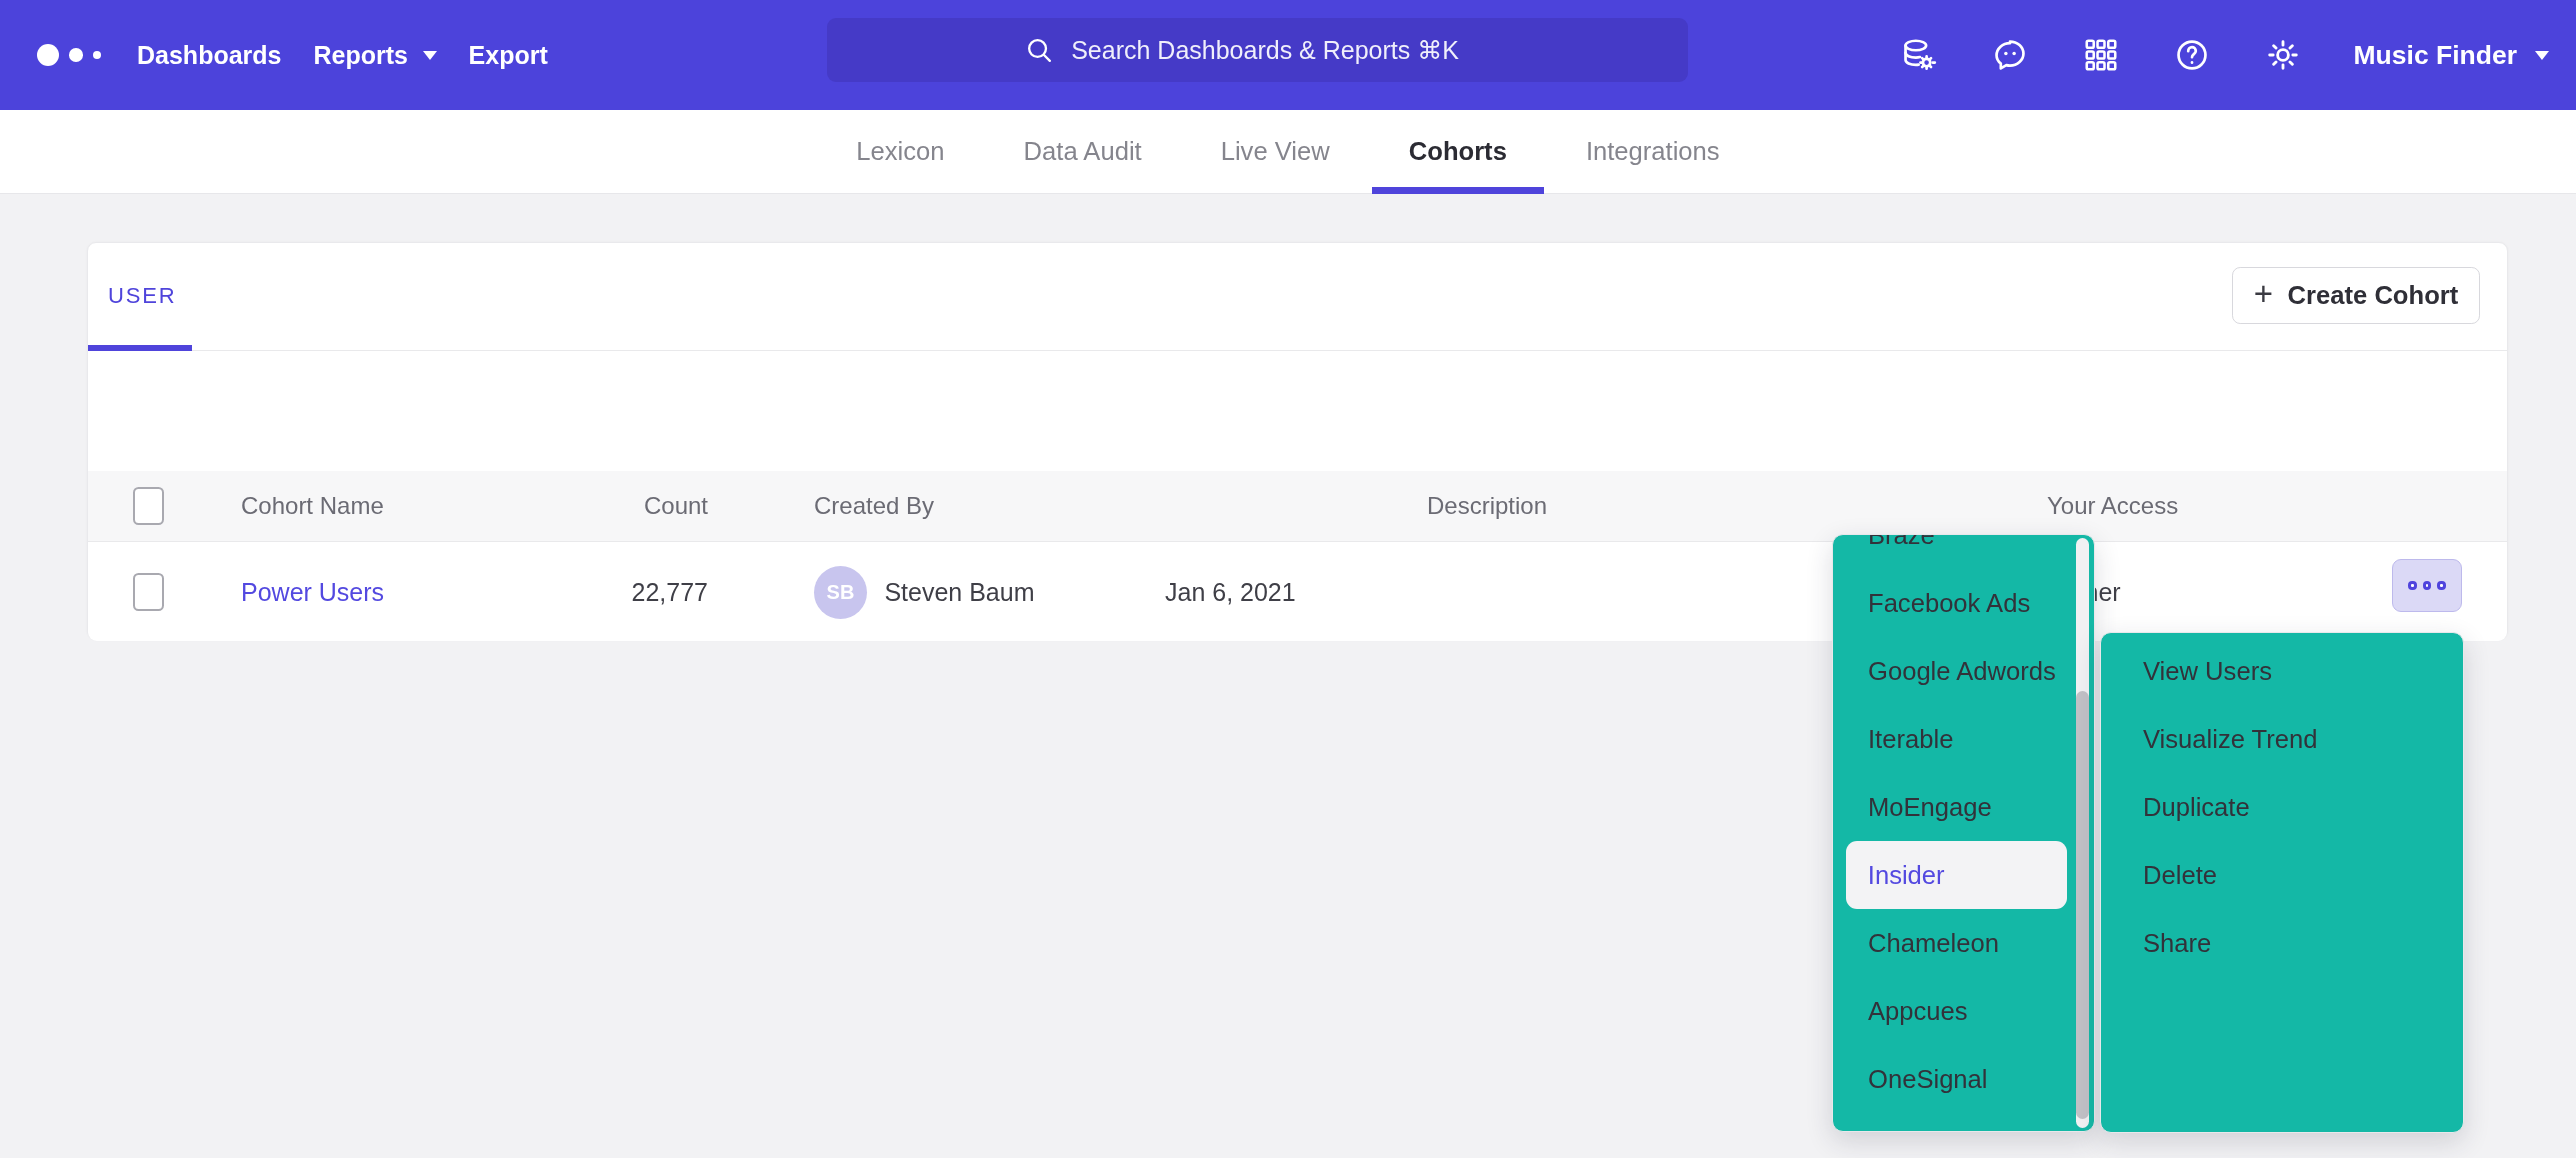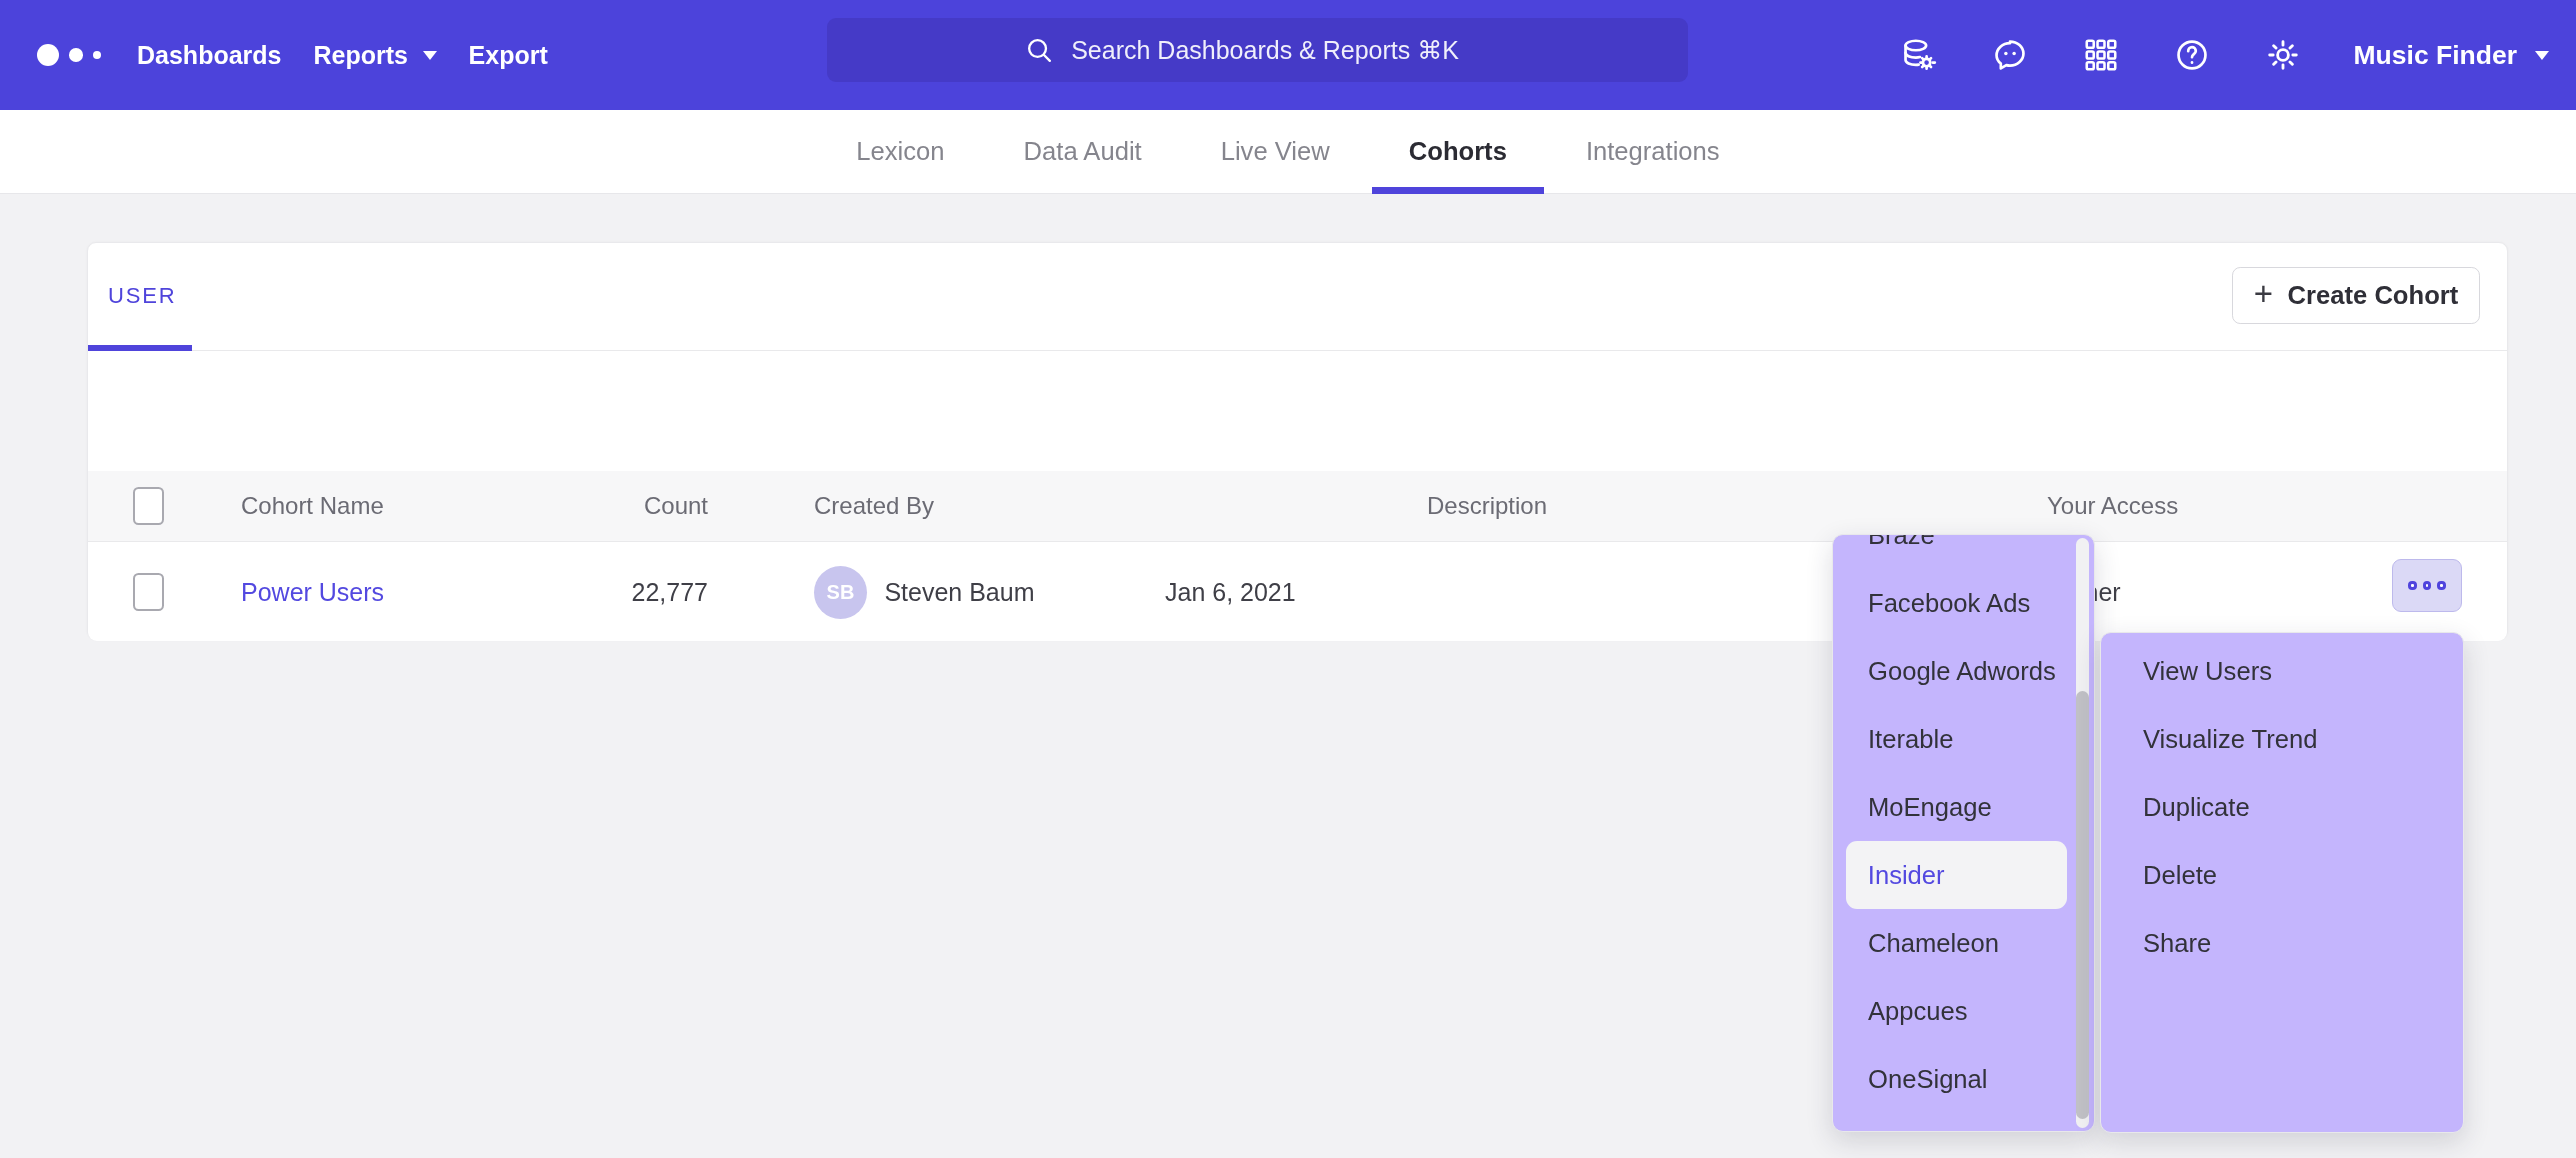--- a/index.html
+++ b/index.html
@@ -57,21 +57,21 @@
   .trow .cell { font-size:25px; color:#3f3f47; font-weight:400; }
   .checkbox { width:31px; height:38px; border:2.7px solid #a9a9b0; border-radius:5.5px; background:#fff; cursor:pointer; }
   .c-check { left:45px; } .c-name { left:153px; } .c-count { left:420px; width:200px; justify-content:flex-end; }
   .c-createdby { left:726px; } .c-modified { left:1077px; gap:11px; } .c-desc { left:1339px; } .c-access { left:1959px; }
   .cohort-link { color:#5349e0; font-weight:500; cursor:pointer; }
   .avatar { width:53px; height:53px; border-radius:50%; background:#c8c5ee; color:#fff; font-size:20px; font-weight:600; display:flex; align-items:center; justify-content:center; margin-right:17.4px; flex:none; }
   .more-btn { position:absolute; left:2304px; top:316px; width:70px; height:53px; background:#dbd9f6; border:1.8px solid #bdb9ec; border-radius:9px; display:flex; align-items:center; justify-content:center; gap:6.4px; cursor:pointer; }
   .more-btn .dot { width:8.2px; height:8.2px; border:3.7px solid #4f44dd; border-radius:50%; background:#fff; }
 
   
-  .panel { position:absolute; background:#c4b5fd; border:0.9px solid #e8e8eb; border-radius:11px; box-shadow:0 9px 27px rgba(40,40,60,.16); overflow:hidden; }
+  .panel { position:absolute; background:#14b8a6; border:0.9px solid #e8e8eb; border-radius:11px; box-shadow:0 9px 27px rgba(40,40,60,.16); overflow:hidden; }
   .submenu { left:1832px; top:534px; width:263px; height:598px; z-index:20; }
   .submenu ul { list-style:none; margin-top:-34px; }
   .submenu li { height:68px; line-height:68px; padding-left:35px; font-size:25.6px; color:#32323a; cursor:pointer; white-space:nowrap; }
   .submenu li.sel { background:#f3f3f5; border-radius:11px; margin:0 27px 0 12.8px; padding-left:22px; color:#5349e0; }
   .sb-track { position:absolute; top:2.7px; bottom:2.7px; right:4.6px; width:13.7px; background:#f1f1f3; border-radius:7.3px; }
   .sb-thumb { position:absolute; top:156px; right:4.6px; width:13.7px; height:428px; background:#c1c1c6; border-radius:7.3px; cursor:grab; }
   .mainmenu { left:2100px; top:632px; width:364px; height:501px; z-index:21; }
   .mainmenu ul { list-style:none; padding-top:3.7px; }
   .mainmenu li { position:relative; height:68px; line-height:68px; padding-left:42px; font-size:25.6px; color:#32323a; cursor:pointer; white-space:nowrap; }
   .mainmenu li.sel { background:#f3f3f5; border-radius:11px; margin:0 11px; padding-left:31px; color:#5349e0; }

